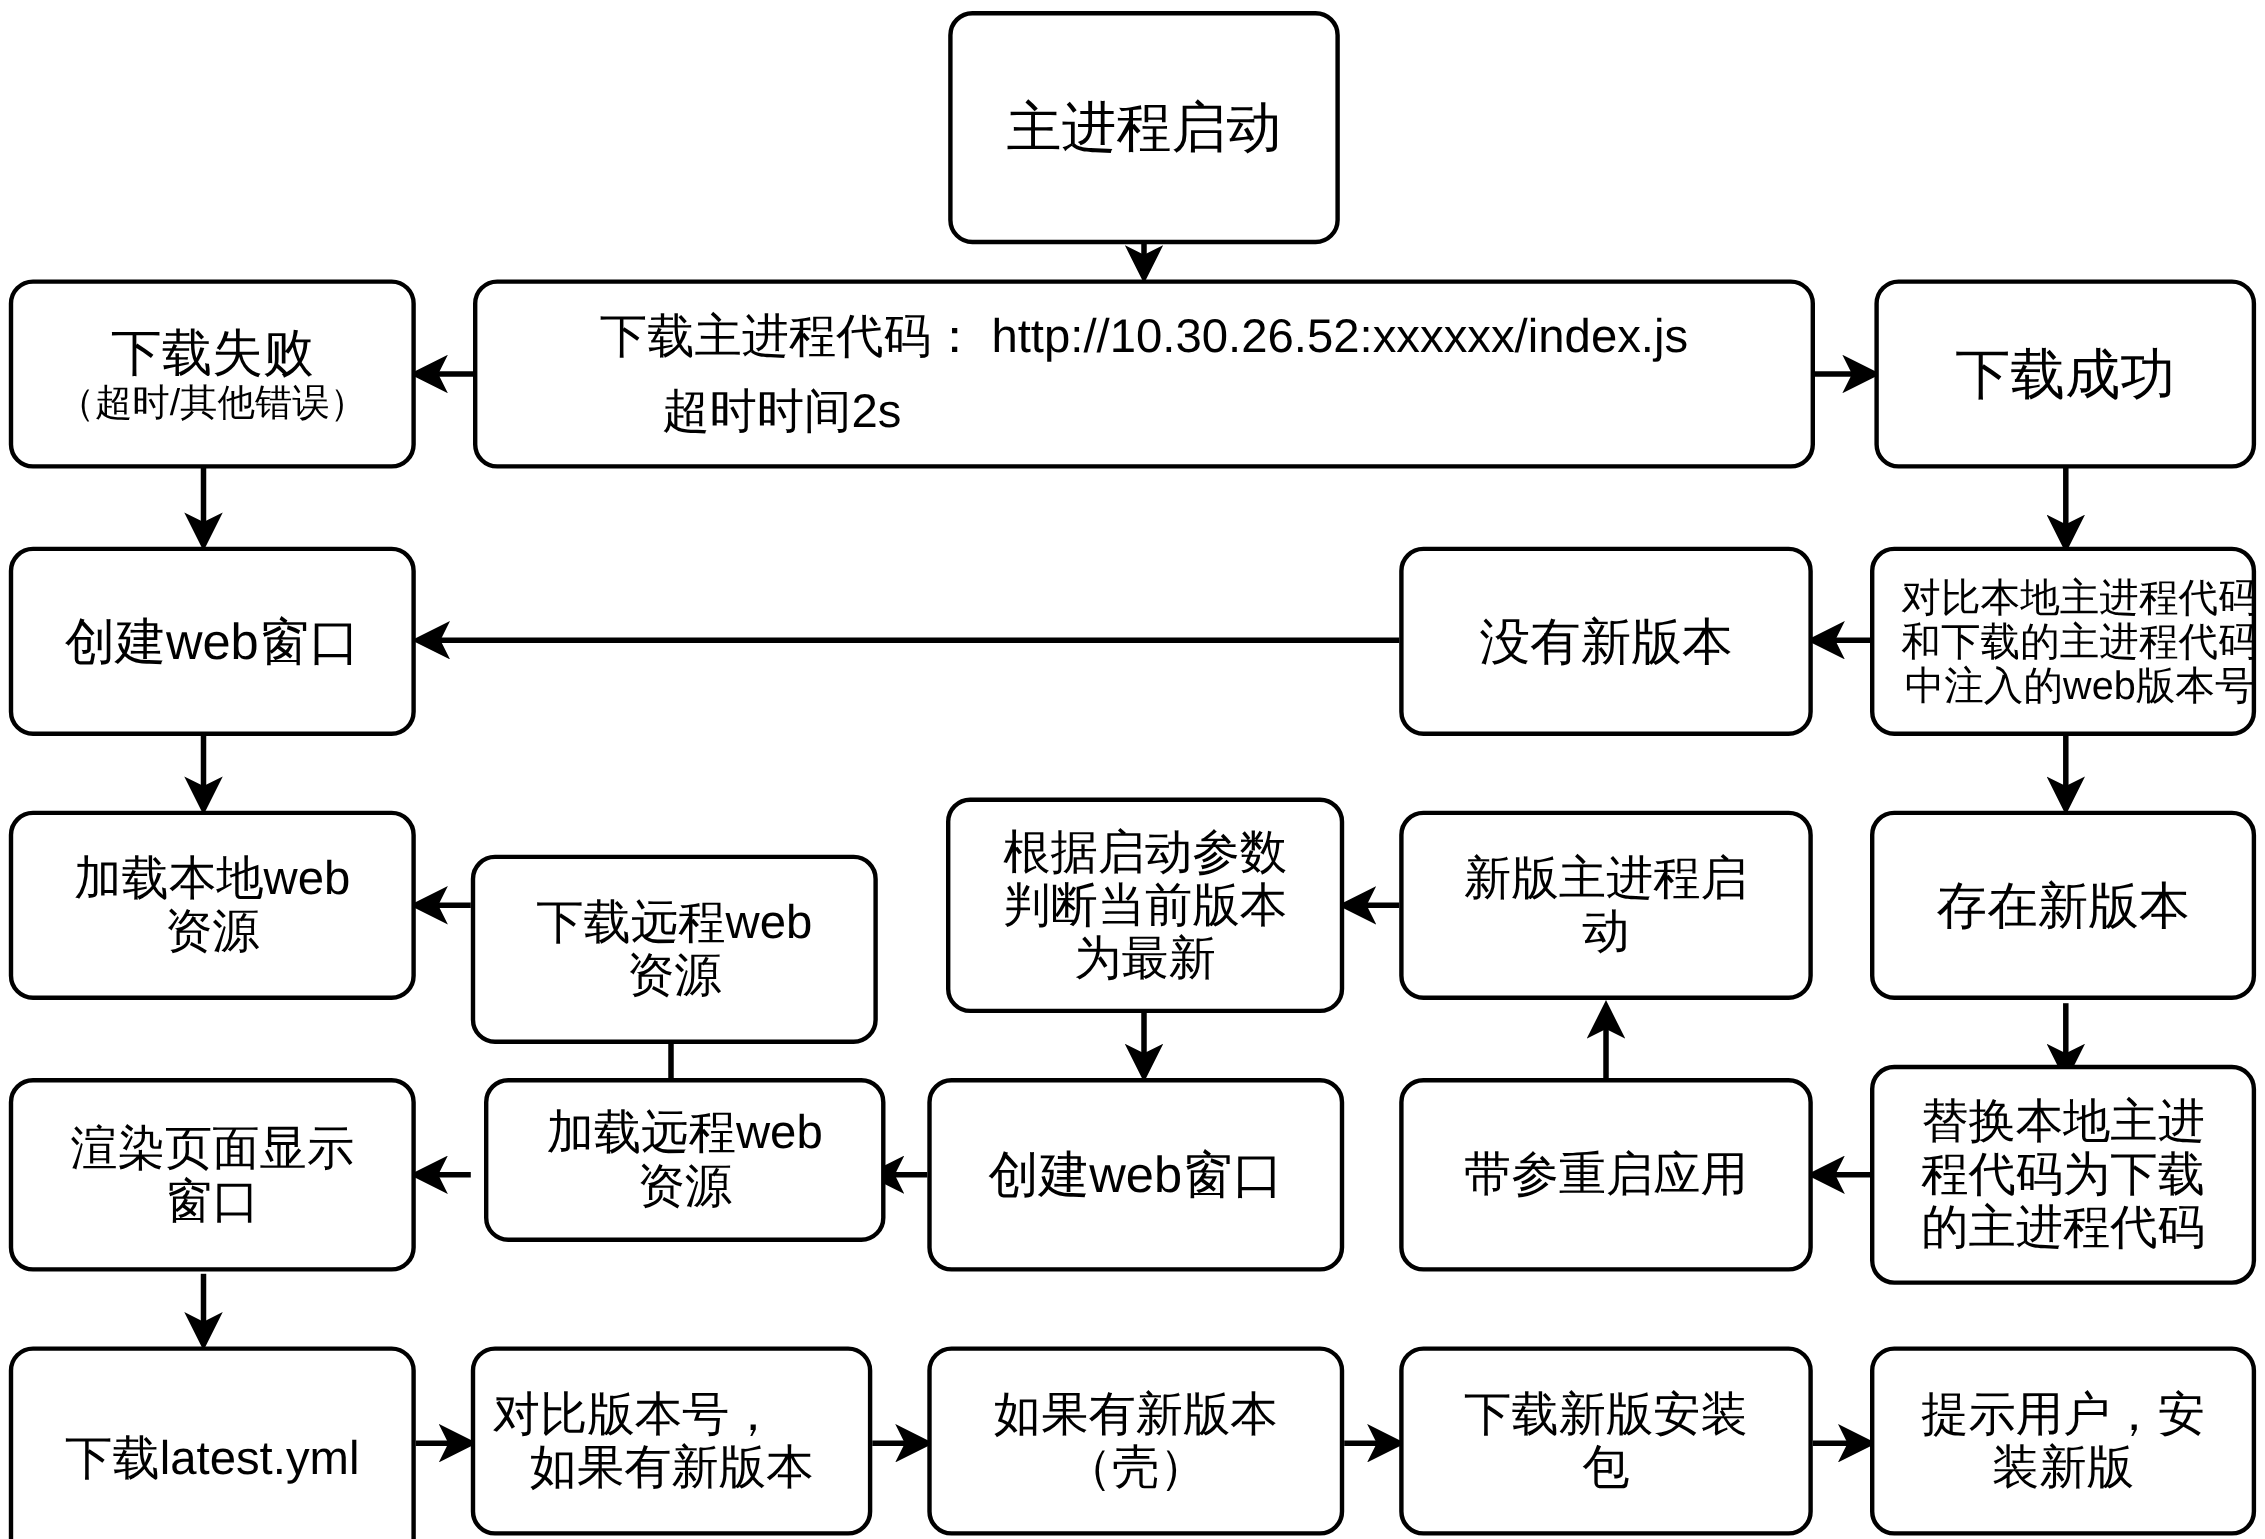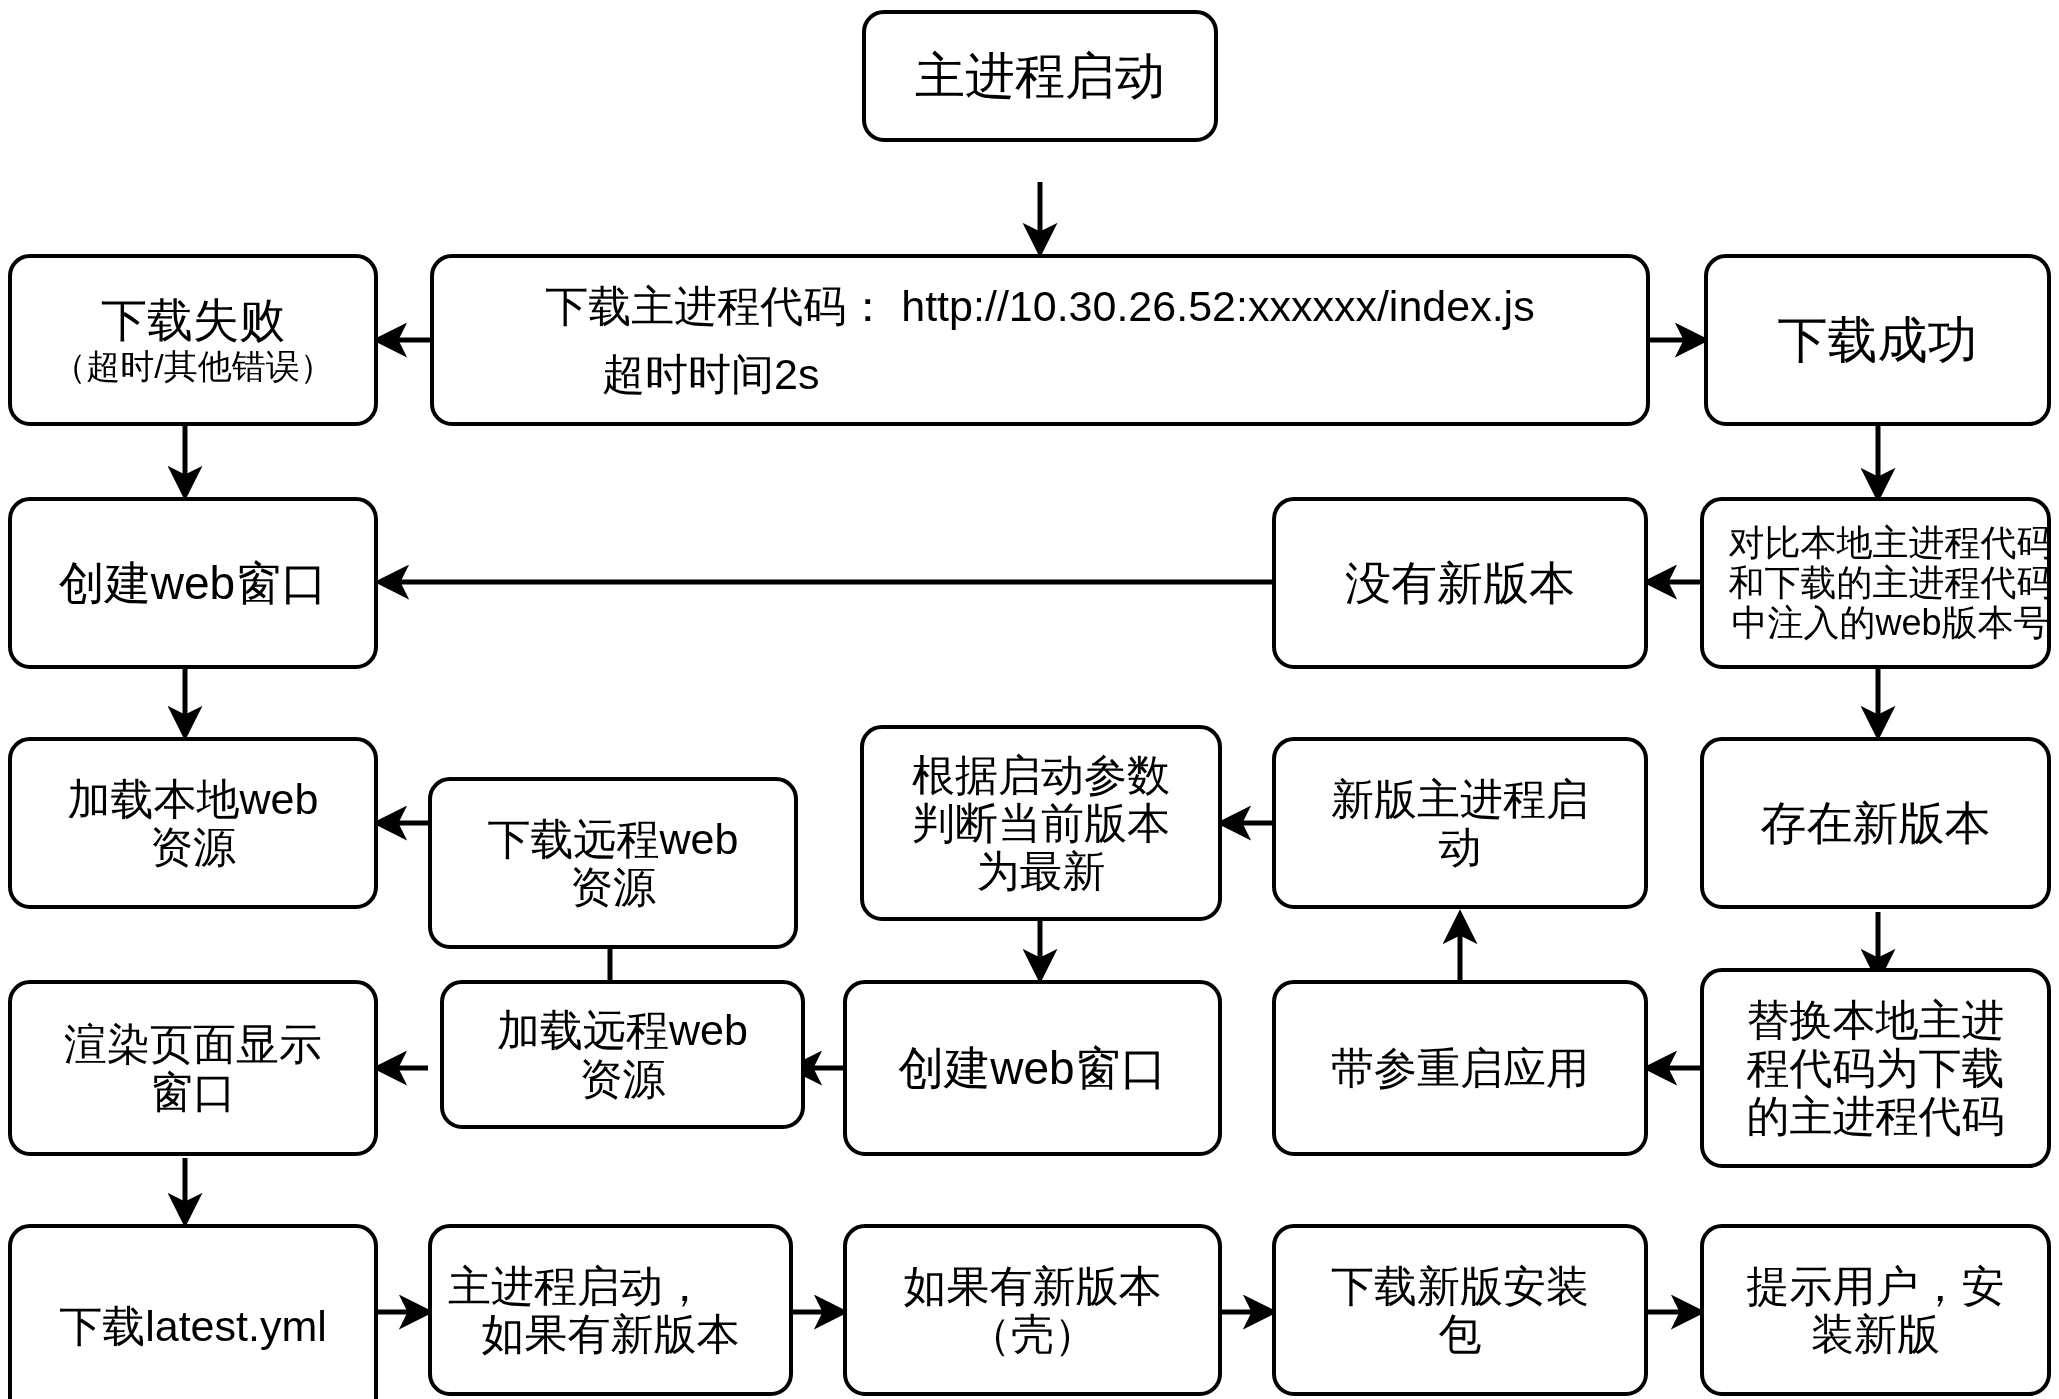--- a/index.html
+++ b/index.html
@@ -104,21 +104,21 @@
       <line x1="378" y1="1312" x2="428" y2="1312"></line>
 
       <line x1="793" y1="1312" x2="843" y2="1312"></line>
 
       <line x1="1222" y1="1312" x2="1272" y2="1312"></line>
 
       <line x1="1648" y1="1312" x2="1700" y2="1312"></line>
     </g>
   </svg>
 
-  <div class="node s-xl" style="left:862px; top:10px; width:356px; height:132px;">
+  <div class="node s-xl" style="left:862px; top:10px; width:356px; height:212px;">
     <span class="line">主进程启动</span>
   </div>
 
   <div class="node s-lg tight" style="left:8px; top:254px; width:370px; height:172px;">
     <span class="line s-lg">下载失败</span>
     <span class="line s-sub">（超时/其他错误）</span>
   </div>
 
   <div class="node s-md tight" style="left:430px; top:254px; width:1220px; height:172px;">
     <span class="line">下载主进程代码： http://10.30.26.52:xxxxxx/index.js</span>
@@ -190,21 +190,21 @@
     <span class="line">替换本地主进</span>
     <span class="line">程代码为下载</span>
     <span class="line">的主进程代码</span>
   </div>
 
   <div class="node s-md" style="left:8px; top:1224px; width:370px; height:205px;">
     <span class="line">下载latest.yml</span>
   </div>
 
   <div class="node s-md tight" style="left:428px; top:1224px; width:365px; height:172px;">
-    <span class="line" style="align-self:flex-start; margin-left:10px;">主进程启动，</span>
+    <span class="line" style="align-self:flex-start; margin-left:10px;">对比版本号，</span>
     <span class="line">如果有新版本</span>
   </div>
 
   <div class="node s-md tight" style="left:843px; top:1224px; width:379px; height:172px;">
     <span class="line">如果有新版本</span>
     <span class="line">（壳）</span>
   </div>
 
   <div class="node s-md tight" style="left:1272px; top:1224px; width:376px; height:172px;">
     <span class="line">下载新版安装</span>

